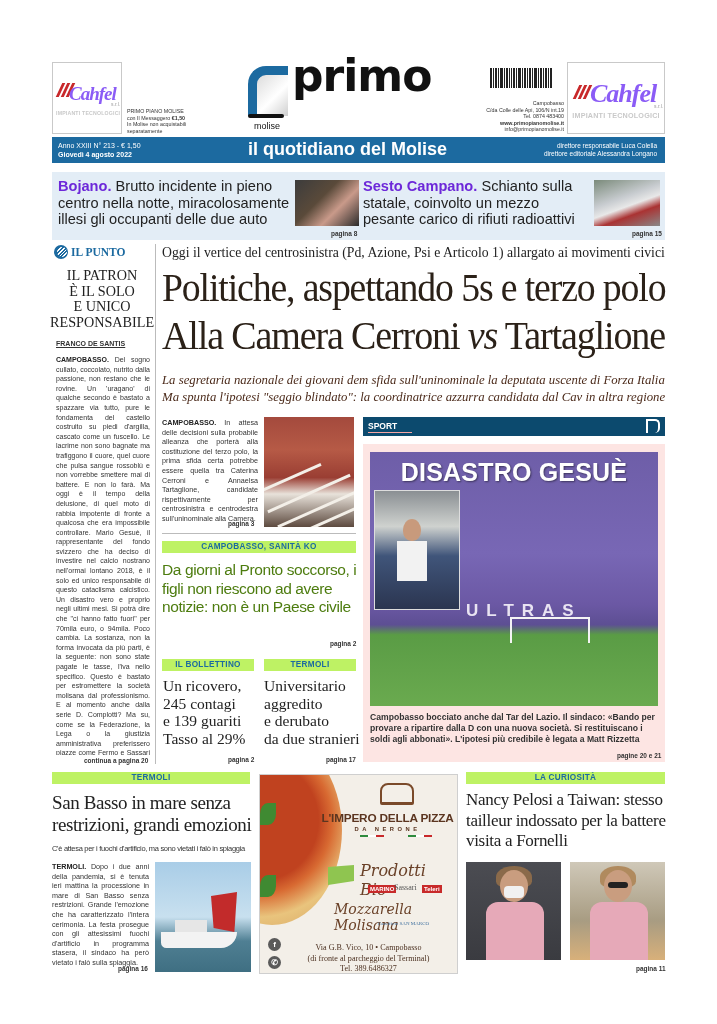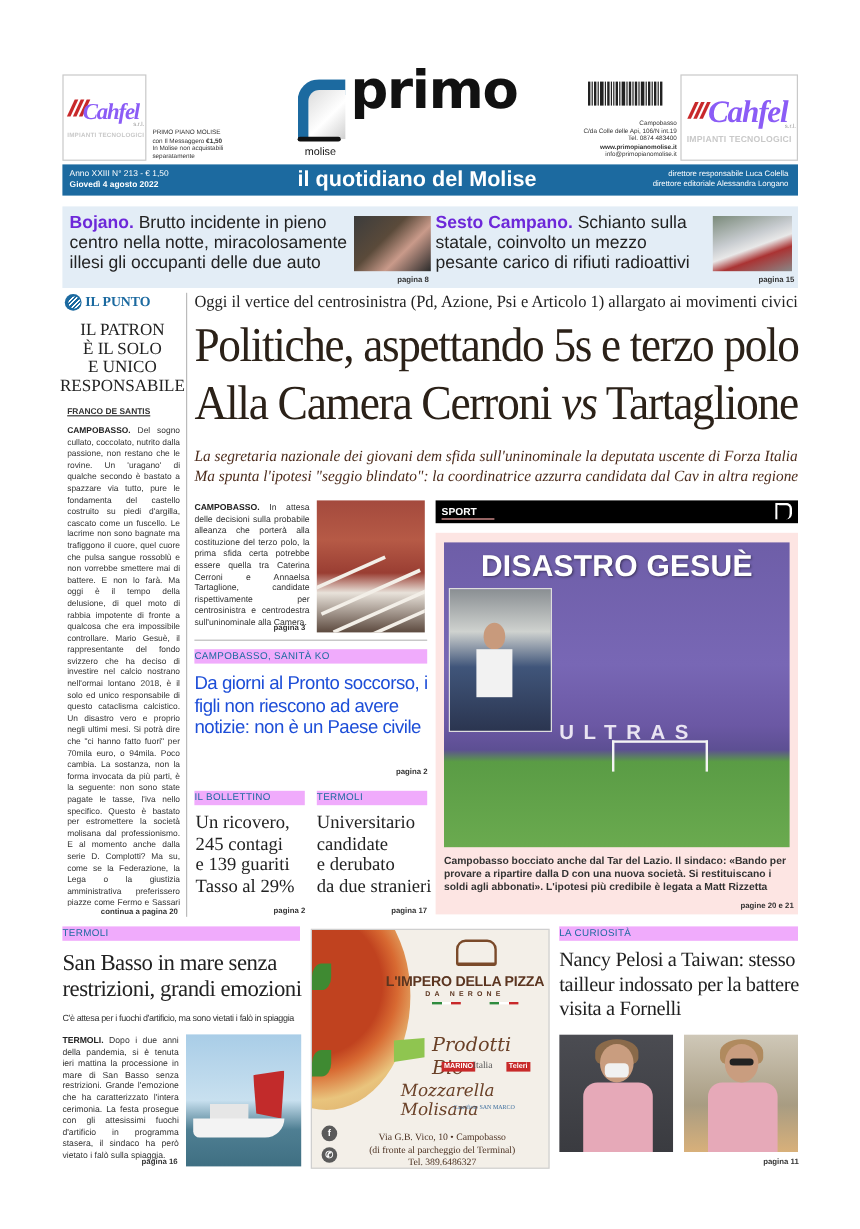--- a/index.html
+++ b/index.html
@@ -45,26 +45,26 @@
   .body-text b { font-weight: bold; color: #222; }
 
   .vrule { position: absolute; width: 1px; background: #bbb; }
   .hrule { position: absolute; height: 1px; background: #bbb; }
 
   .kicker { position: absolute; left: 162px; top: 244px; font-family: "Liberation Serif", serif; font-size: 14.2px; color: #222; white-space: nowrap; }
   .headline { position: absolute; left: 162px; font-family: "Liberation Serif", serif; font-size: 40.5px; color: #2b2118; white-space: nowrap; letter-spacing: -1.2px; transform-origin: left top; }
   .headline em { font-style: italic; }
   .subhead { position: absolute; left: 162px; font-family: "Liberation Serif", serif; font-style: italic; font-size: 13px; color: #4b2a1a; white-space: nowrap; }
 
-  .section-label { position: absolute; background: #f0abfc; color: #1c6aa0; font-weight: normal; font-size: 8.2px; line-height: 12px; height: 12px; letter-spacing: 0.3px; }
-  .sans-head { position: absolute; font-size: 15.5px; line-height: 18.5px; color: #1d4ed8; letter-spacing: -0.4px; }
+  .section-label { position: absolute; background: #bef264; color: #1c6aa0; font-weight: bold; font-size: 8.2px; text-align: center; line-height: 12px; height: 12px; letter-spacing: 0.3px; }
+  .sans-head { position: absolute; font-size: 15.5px; line-height: 18.5px; color: #4d7c0f; letter-spacing: -0.4px; }
   .serif-head { position: absolute; font-family: "Liberation Serif", serif; font-size: 15.5px; line-height: 17.5px; color: #222; }
 
   
-  .sport-bar { position: absolute; left: 363px; top: 417px; width: 302px; height: 19px; background: #000000; }
+  .sport-bar { position: absolute; left: 363px; top: 417px; width: 302px; height: 19px; background: #0c4a6e; }
   .sport-bar .lbl { position: absolute; left: 5px; top: 4px; font-size: 8.5px; font-weight: bold; color: #fff; }
   .sport-bar .line { position: absolute; left: 5px; top: 15px; width: 44px; height: 1px; background: #f7a6a4; }
   .sport-bar .p-icon { position: absolute; right: 5px; top: 2px; width: 14px; height: 14px; border: 2px solid #fff; border-radius: 0 5px 5px 0; border-left-width: 2px; border-bottom: none; }
   .sport-box { position: absolute; left: 363px; top: 444px; width: 302px; height: 318px; background: #fde5e3; }
   .sport-img { position: absolute; left: 370px; top: 452px; width: 288px; height: 254px; background: linear-gradient(180deg, #6e5ea8 0%, #7867b5 40%, #6b58a4 60%, #5d4f93 68%, #5a9c45 72%, #6aaa4f 100%); overflow: hidden; }
   .sport-title { position: absolute; left: 0; right: 0; top: 6px; text-align: center; font-size: 25px; font-weight: bold; color: #fff; letter-spacing: 0.2px; text-shadow: 1px 1px 2px rgba(0,0,0,0.45); }
   .sport-inset { position: absolute; left: 4px; top: 38px; width: 86px; height: 120px; background: linear-gradient(180deg, #8a8f93 0%, #cfd2cf 30%, #40557a 55%, #2b3550 100%); border: 1px solid #ddd; }
   .sport-inset .face { position: absolute; left: 28px; top: 28px; width: 18px; height: 22px; background: #c89a7c; border-radius: 50% 50% 45% 45%; }
   .sport-inset .shirt { position: absolute; left: 22px; top: 50px; width: 30px; height: 40px; background: #f2f2f2; }
   .ultras { position: absolute; left: 96px; top: 149px; font-size: 17px; font-weight: bold; color: #e9e4f2; letter-spacing: 8px; }
@@ -252,21 +252,21 @@
   <div>Un ricovero,</div>
   <div>245 contagi</div>
   <div>e 139 guariti</div>
   <div>Tasso al 29%</div>
 </div>
 <div class="pg" style="left:228px;top:756px;">pagina 2</div>
 
 <div class="section-label" style="left:264px;top:659px;width:92px;">TERMOLI</div>
 <div class="serif-head" style="left:264px;top:677px;width:96px;">
   <div>Universitario</div>
-  <div>candidate</div>
+  <div>aggredito</div>
   <div>e derubato</div>
   <div>da due stranieri</div>
 </div>
 <div class="pg" style="left:326px;top:756px;">pagina 17</div>
 
 <div class="sport-bar">
   <span class="lbl">SPORT</span>
   <span class="line"></span>
   <span class="p-icon"></span>
 </div>
@@ -301,21 +301,21 @@
   <div class="pizza-basil" style="left:0;top:28px;"></div>
   <div class="pizza-basil" style="left:0;top:100px;"></div>
   <div class="column-icon"></div>
   <div class="pizza-brand">L'IMPERO DELLA PIZZA</div>
   <div class="pizza-sub">DA NERONE</div>
   <div class="flagline" style="left:100px;background:linear-gradient(90deg,#2e8b3e 33%,#fff 33% 66%,#c8282a 66%);"></div>
   <div class="flagline" style="left:148px;background:linear-gradient(90deg,#2e8b3e 33%,#fff 33% 66%,#c8282a 66%);"></div>
   <div class="eco-flag"></div>
   <div class="pizza-script" style="left:100px;top:86px;font-size:16px;">Prodotti Bio</div>
   <div class="brand-chip" style="left:108px;top:110px;">MARINO</div>
-  <div class="abs" style="left:134px;top:108px;font-family:'Liberation Serif',serif;font-size:8px;color:#555;">Italia</div>
+  <div class="abs" style="left:134px;top:108px;font-family:'Liberation Serif',serif;font-size:8px;color:#555;">Sassari</div>
   <div class="brand-chip" style="left:162px;top:110px;">Teleri</div>
   <div class="pizza-script" style="left:74px;top:126px;font-size:14px;">Mozzarella Molisana</div>
   <div class="abs" style="left:118px;top:146px;font-size:5px;color:#3e6f9e;font-family:'Liberation Serif',serif;">Caseificio SAN MARCO</div>
   <div class="social-icon" style="top:163px;">f</div>
   <div class="social-icon" style="top:181px;">✆</div>
   <div class="pizza-addr" style="top:168px;">
     <div>Via G.B. Vico, 10 • Campobasso</div>
     <div>(di fronte al parcheggio del Terminal)</div>
     <div>Tel. 389.6486327</div>
   </div>

